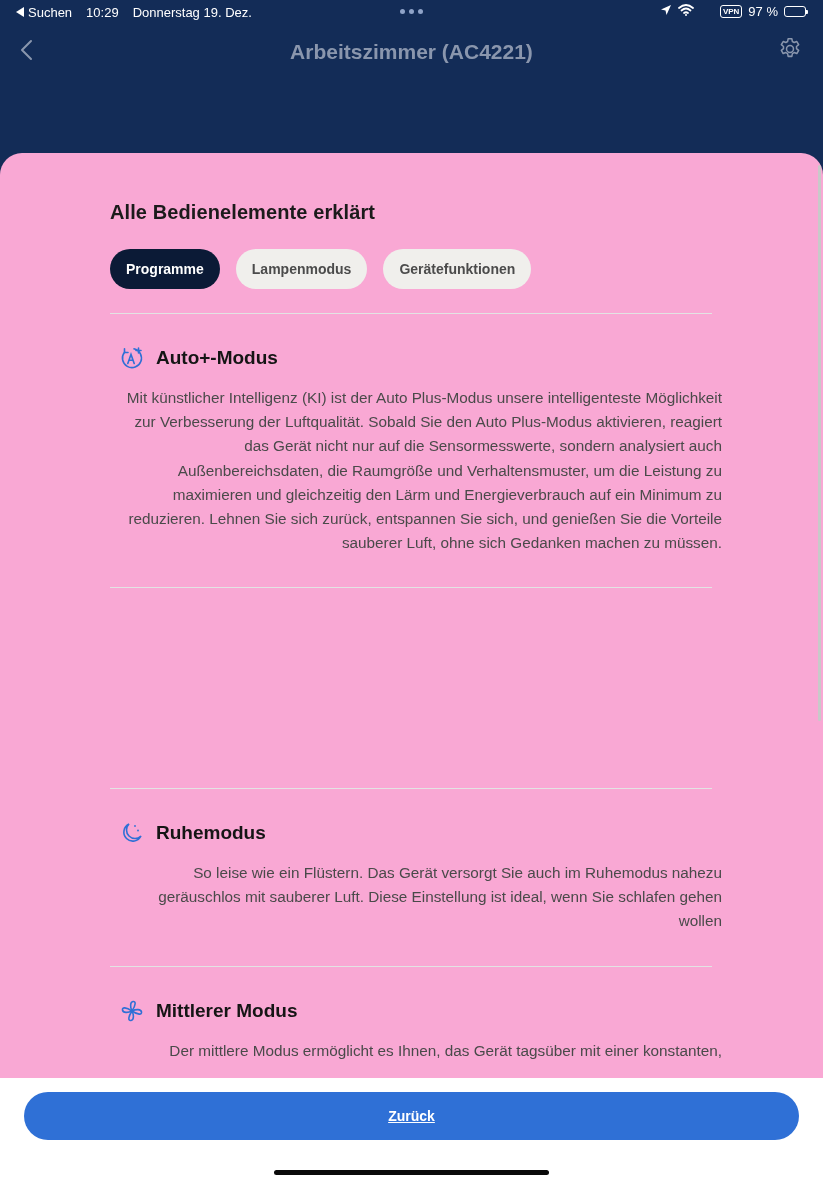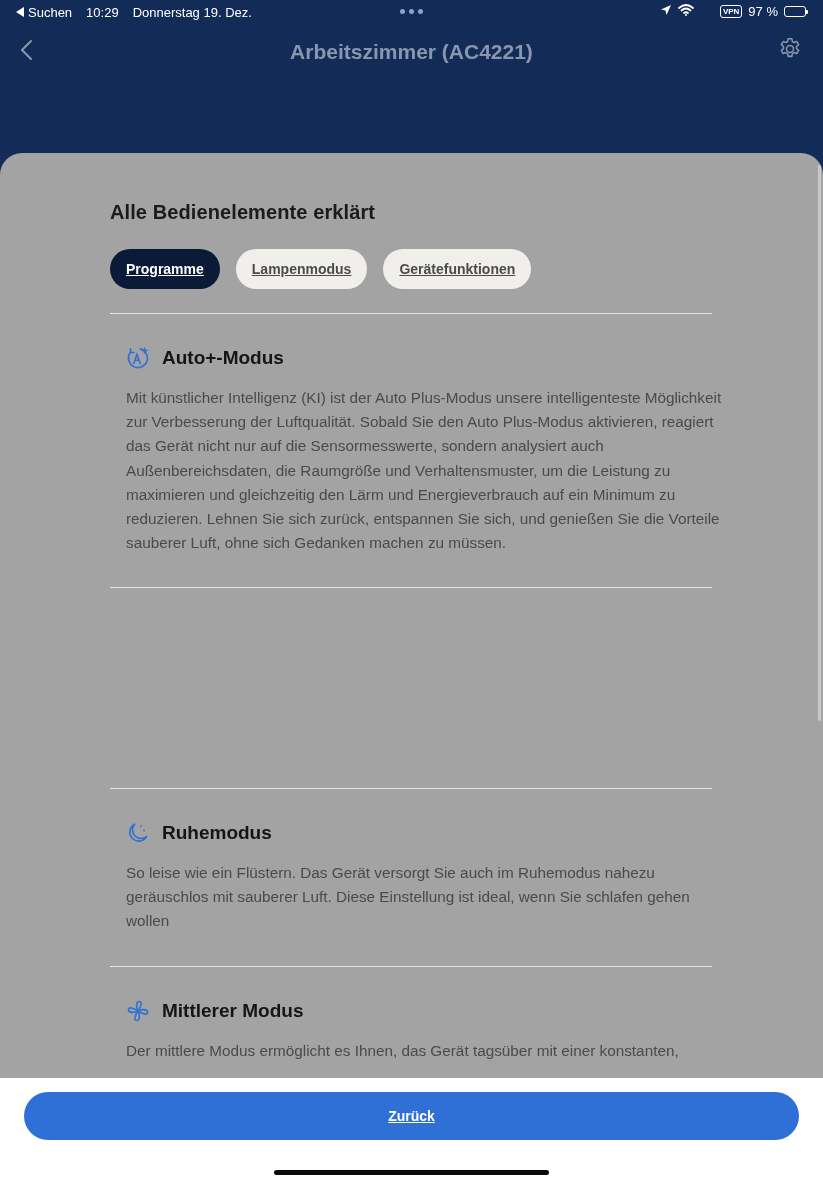--- a/index.html
+++ b/index.html
@@ -22,38 +22,38 @@
   .battery .fill { width: 100%; height: 100%; background: #fff; border-radius: 1px; }
   .battery::after { content: ""; position: absolute; right: -3px; top: 3px; width: 2px; height: 4px; background: #fff; border-radius: 0 1px 1px 0; }
 
   .navbar { position: absolute; top: 30px; left: 0; width: 823px; height: 40px; }
   .nav-back { position: absolute; left: 16px; top: 6px; width: 24px; height: 28px; cursor: pointer; }
   .nav-title { position: absolute; left: 0; right: 0; top: 10px; text-align: center; color: #8a96ad; font-size: 21px; font-weight: bold; }
   .nav-settings { position: absolute; right: 20px; top: 6px; width: 26px; height: 26px; cursor: pointer; }
 
   .sheet {
     position: absolute; top: 153px; left: 0; width: 823px; height: 1031px;
-    background: #a3a3a3; border-radius: 22px 22px 0 0; overflow: hidden;
+    background: #f9a8d4; border-radius: 22px 22px 0 0; overflow: hidden;
   }
   .scrollbar { position: absolute; right: 2px; top: 12px; width: 3px; height: 556px; background: #c9c9c9; border-radius: 2px; }
 
   .content { position: absolute; left: 110px; top: 0; width: 602px; }
   .sheet-title { position: absolute; top: 48px; left: 0; font-size: 20px; font-weight: bold; color: #1b1b1b; letter-spacing: 0.1px; }
 
   .tabs { position: absolute; top: 96px; left: 0; display: flex; gap: 16px; }
   .tab {
     height: 40px; border-radius: 20px; padding: 0 16px; font-size: 14px; font-weight: bold;
     display: flex; align-items: center; justify-content: center; cursor: pointer;
-    background: #f0efec; color: #4b4b4b; text-decoration: underline;
+    background: #f0efec; color: #4b4b4b;
   }
   .tab.active { background: #0b1a36; color: #ffffff; }
 
   .divider { position: absolute; left: 0; width: 602px; height: 1px; background: #e3e3e3; }
 
-  .section { position: absolute; left: 16px; width: 602px; }
+  .section { position: absolute; left: 10px; width: 602px; text-align: right; }
   .section-head { display: flex; align-items: center; height: 30px; }
   .section-icon { width: 24px; height: 24px; margin-right: 12px; flex-shrink: 0; }
   .section-title { font-size: 19px; font-weight: bold; color: #151515; }
   .section-body { margin-top: 13px; font-size: 15.3px; line-height: 24.2px; color: #4a4a4a; }
 
   .footer-fade { position: absolute; left: 0; top: 925px; width: 823px; height: 106px; background: #ffffff; }
   .back-button {
     position: absolute; left: 24px; top: 939px; width: 775px; height: 48px;
     background: #2f70d6; border-radius: 24px; color: #fff; font-size: 14px; font-weight: bold;
     display: flex; align-items: center; justify-content: center; cursor: pointer; text-decoration: underline;

